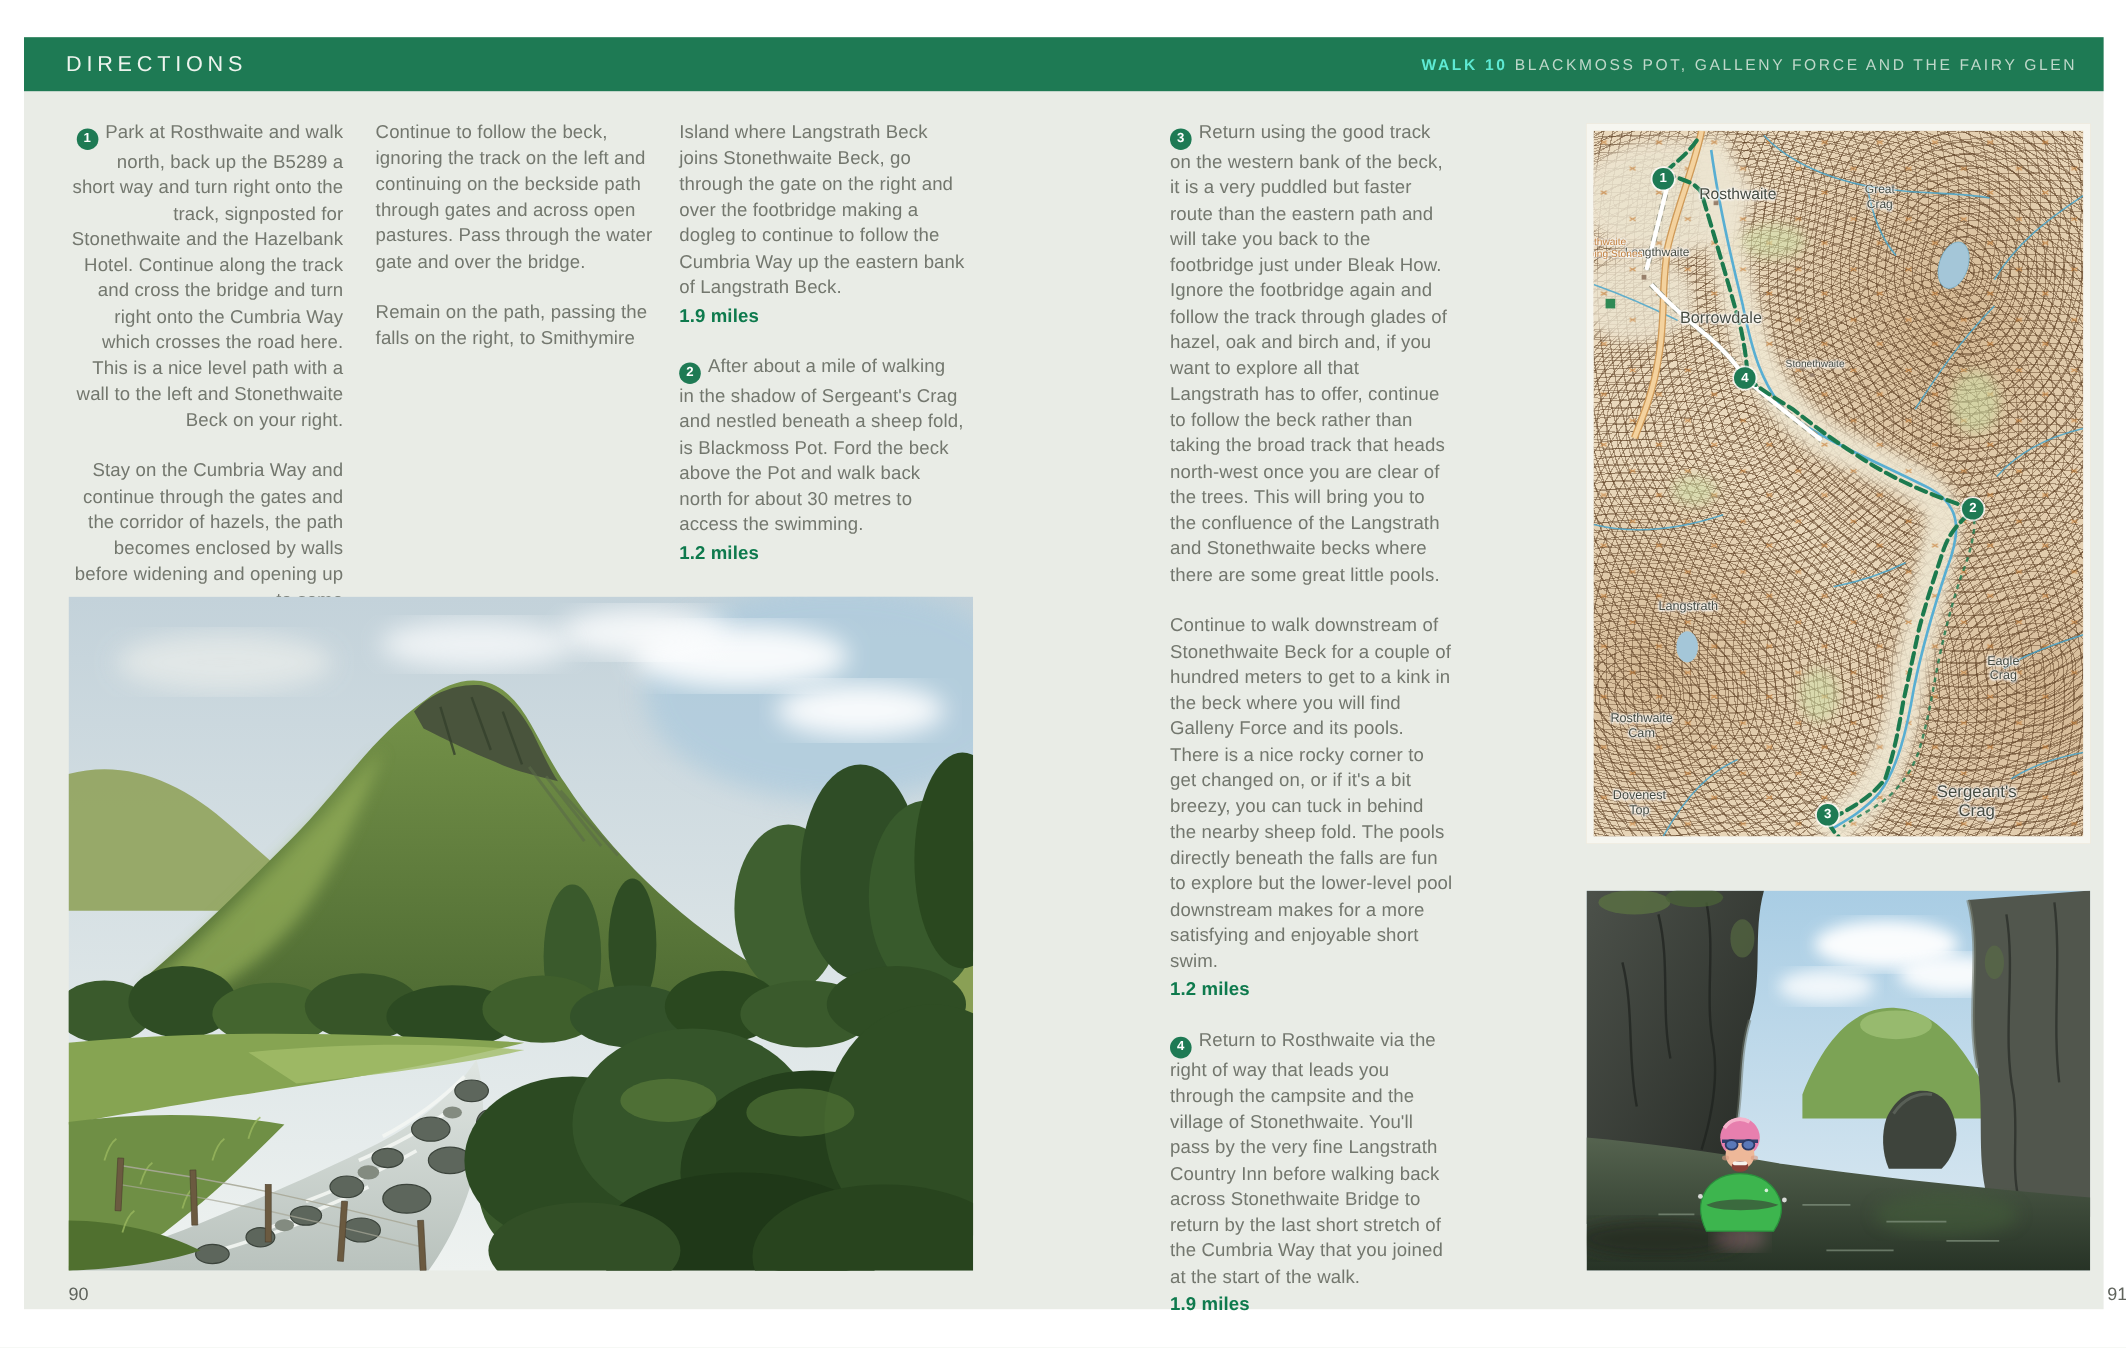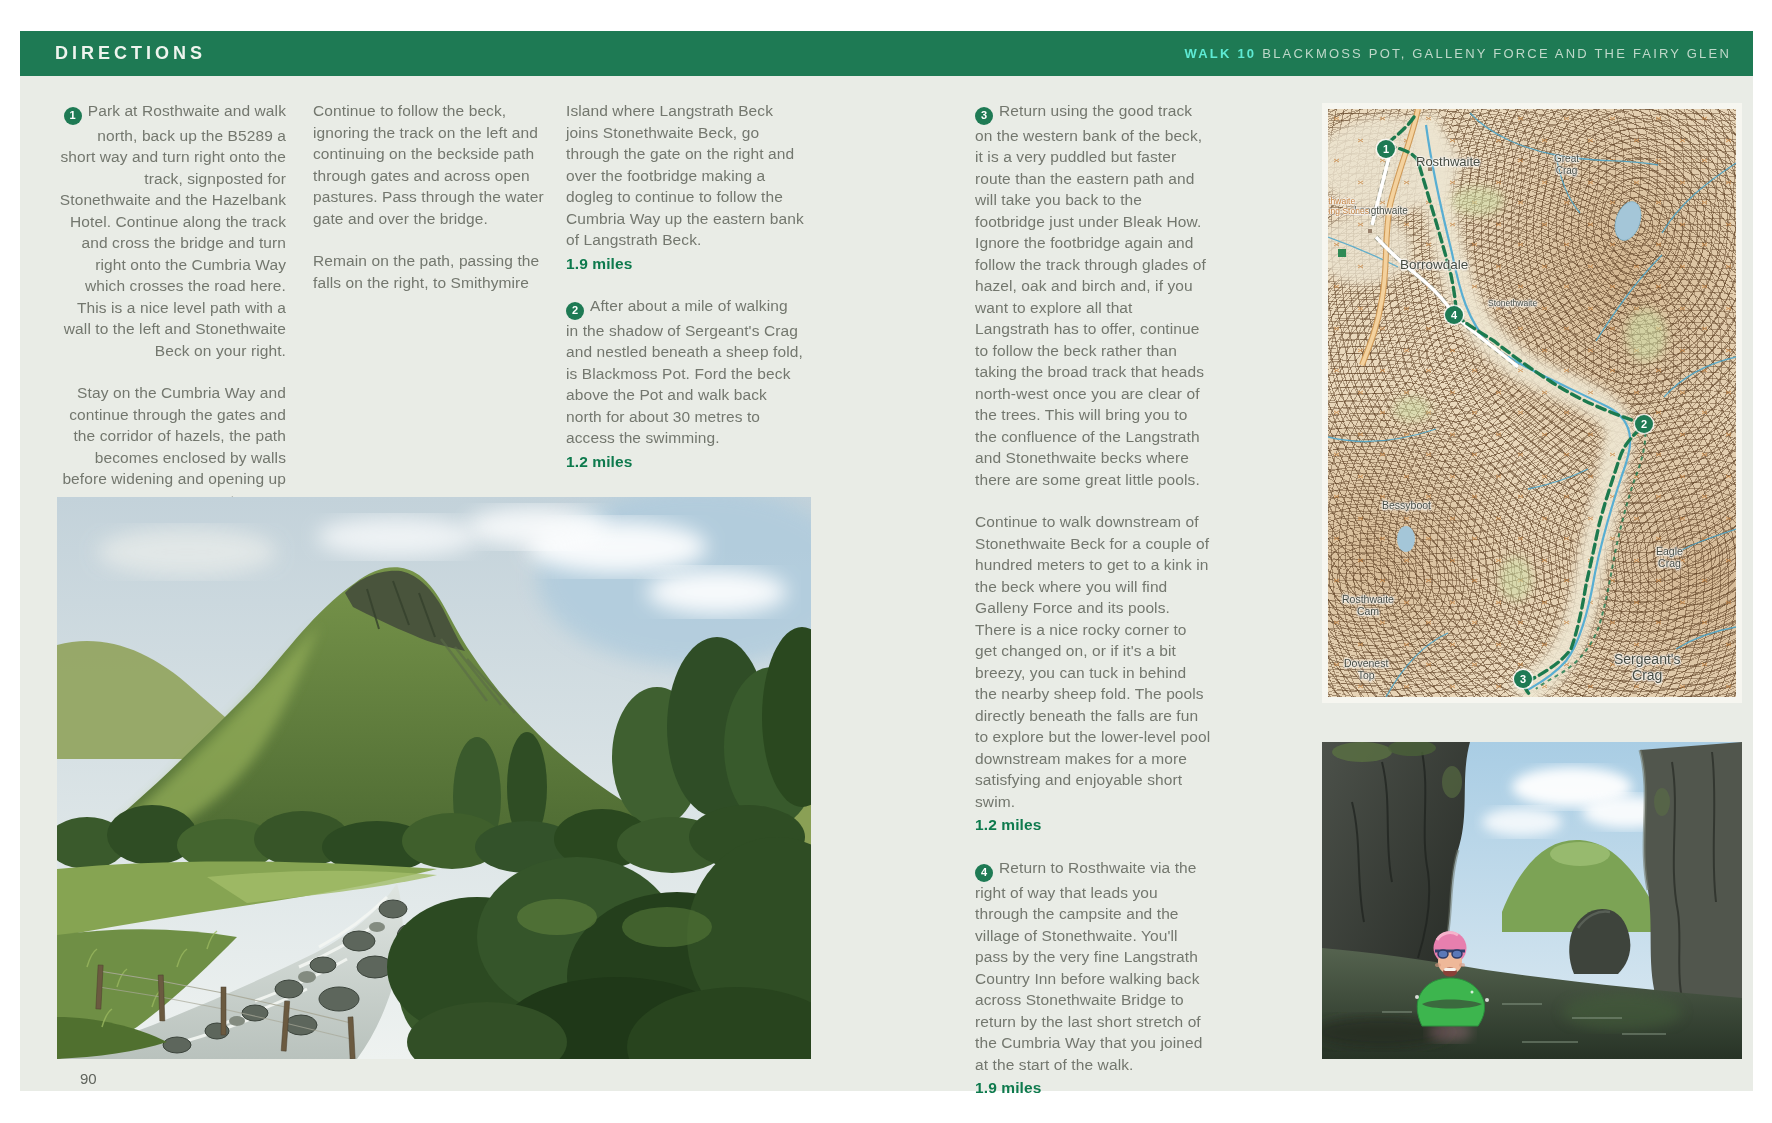--- a/index.html
+++ b/index.html
@@ -2,21 +2,21 @@
 <html><head>
 <meta charset="utf-8">
 <style>
   html,body{margin:0;padding:0;}
   body{width:1772px;height:1123px;background:#ffffff;position:relative;overflow:hidden;
        font-family:"Liberation Sans",sans-serif;}
   .sheet{position:absolute;left:20px;top:31px;width:1733px;height:1060px;background:#e9ece6;}
   .header{position:absolute;left:20px;top:31px;width:1733px;height:45px;background:#1e7a54;
           display:flex;align-items:center;justify-content:space-between;box-sizing:border-box;
           padding:0 22px 0 35px;}
-  .h-left{color:#eef4ee;font-size:18px;letter-spacing:4px;font-weight:700;}
+  .h-left{color:#eef4ee;font-size:18px;letter-spacing:4px;font-weight:400;}
   .h-right{font-size:13px;letter-spacing:2.2px;color:#bfd8ca;}
   .h-right b{color:#5eead4;font-weight:700;margin-right:6px;}
   .col{position:absolute;top:100px;color:#73776e;font-size:15.5px;line-height:21.5px;letter-spacing:.1px;}
   .col p{margin:0 0 21px 0;}
   #col1{left:58px;width:228px;text-align:right;}
   #col2{left:313px;width:238px;}
   #col3{left:566px;width:238px;}
   #col4{left:975px;width:236px;}
   .badge{display:inline-flex;align-items:center;justify-content:center;width:18px;height:18px;
          border-radius:50%;background:#1e7a54;color:#fff;font-size:11px;font-weight:700;
@@ -37,21 +37,21 @@
         radial-gradient(ellipse 260px 320px at 72% 28%, rgba(193,155,110,.55), rgba(193,155,110,0) 70%),
         radial-gradient(ellipse 280px 260px at 12% 76%, rgba(193,155,110,.5), rgba(193,155,110,0) 65%),
         radial-gradient(ellipse 300px 280px at 92% 80%, rgba(188,148,104,.5), rgba(188,148,104,0) 65%);}
   #map svg{position:absolute;left:0;top:0;width:100%;height:100%;}
   .map-label{position:absolute;font-size:11px;color:#454a40;white-space:pre-line;line-height:1.15;
              text-shadow:0 0 2px #fff,0 0 2px #fff,0 0 3px #fff,0 1px 2px #fff;}
   .map-label.c{text-align:center;}
   .map-marker{position:absolute;width:18px;height:18px;border-radius:50%;background:#1e7a54;color:#fff;
               font-weight:700;font-size:11px;display:flex;align-items:center;justify-content:center;
               box-shadow:0 0 0 1.5px rgba(255,255,255,.75);}
-  .pageno{position:absolute;font-size:15px;color:#5f635c;margin-left:23px;}
+  .pageno{position:absolute;font-size:15px;color:#5f635c;}
 </style>
 </head>
 <body>
 
 <div class="sheet"></div>
 
 <div class="header">
   <span class="h-left">DIRECTIONS</span>
   <span class="h-right"><b>WALK 10</b><span>BLACKMOSS POT, GALLENY FORCE AND THE FAIRY GLEN</span></span>
 </div>
@@ -253,21 +253,21 @@
         <rect x="64" y="36" width="4" height="3"></rect>
     </g>
     <rect x="10" y="140" width="8" height="8" fill="#2f8a55"></rect>
   </svg>
   <span class="map-label" style="left:88px;top:46px;font-size:13px">Rosthwaite</span>
   <span class="map-label" style="left:26px;top:96px;font-size:10px">Longthwaite</span>
   <span class="map-label" style="left:72px;top:148px;font-size:13.5px">Borrowdale</span>
   <span class="map-label" style="left:160px;top:190px;font-size:8.5px">Stonethwaite</span>
   <span class="map-label c" style="left:226px;top:44px;font-size:10px">Great
 Crag</span>
-  <span class="map-label" style="left:54px;top:390px;font-size:10.5px">Bessyboot</span>
+  <span class="map-label" style="left:54px;top:390px;font-size:10.5px">Langstrath</span>
   <span class="map-label c" style="left:14px;top:484px;font-size:10.5px">Rosthwaite
 Cam</span>
   <span class="map-label c" style="left:16px;top:548px;font-size:10.5px">Dovenest
 Top</span>
   <span class="map-label c" style="left:328px;top:436px;font-size:10.5px">Eagle
 Crag</span>
   <span class="map-label c" style="left:286px;top:542px;font-size:14px">Sergeant's
 Crag</span>
   <span class="map-label" style="left:-4px;top:88px;font-size:8.5px;color:#c2803e">sthwaite
 ping Stones</span>

